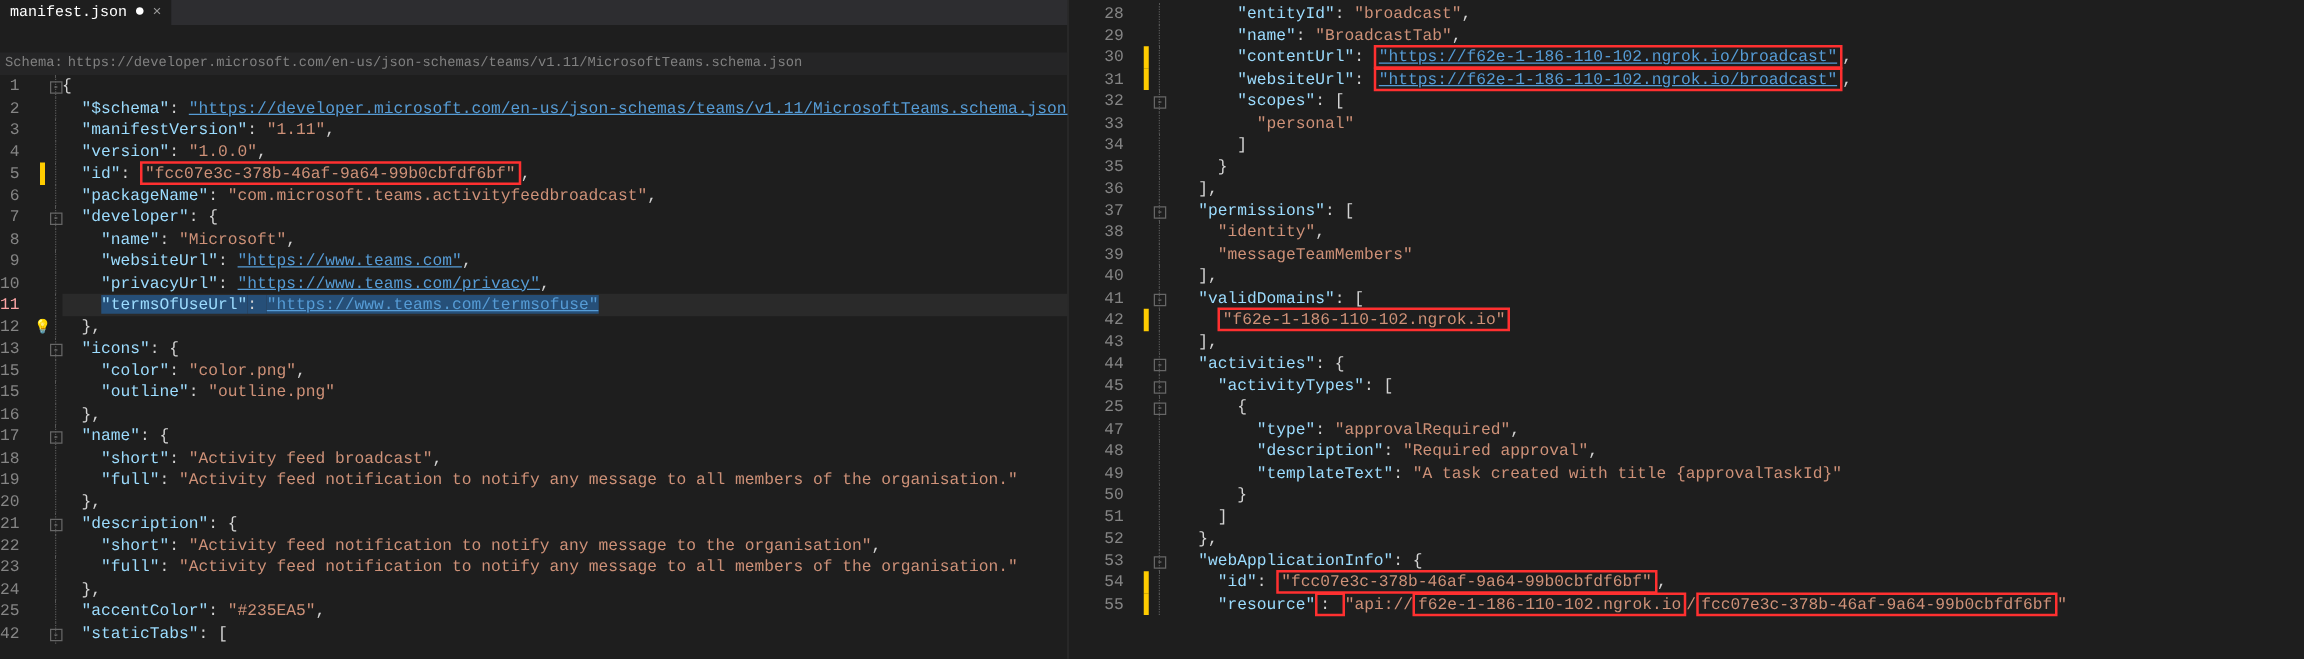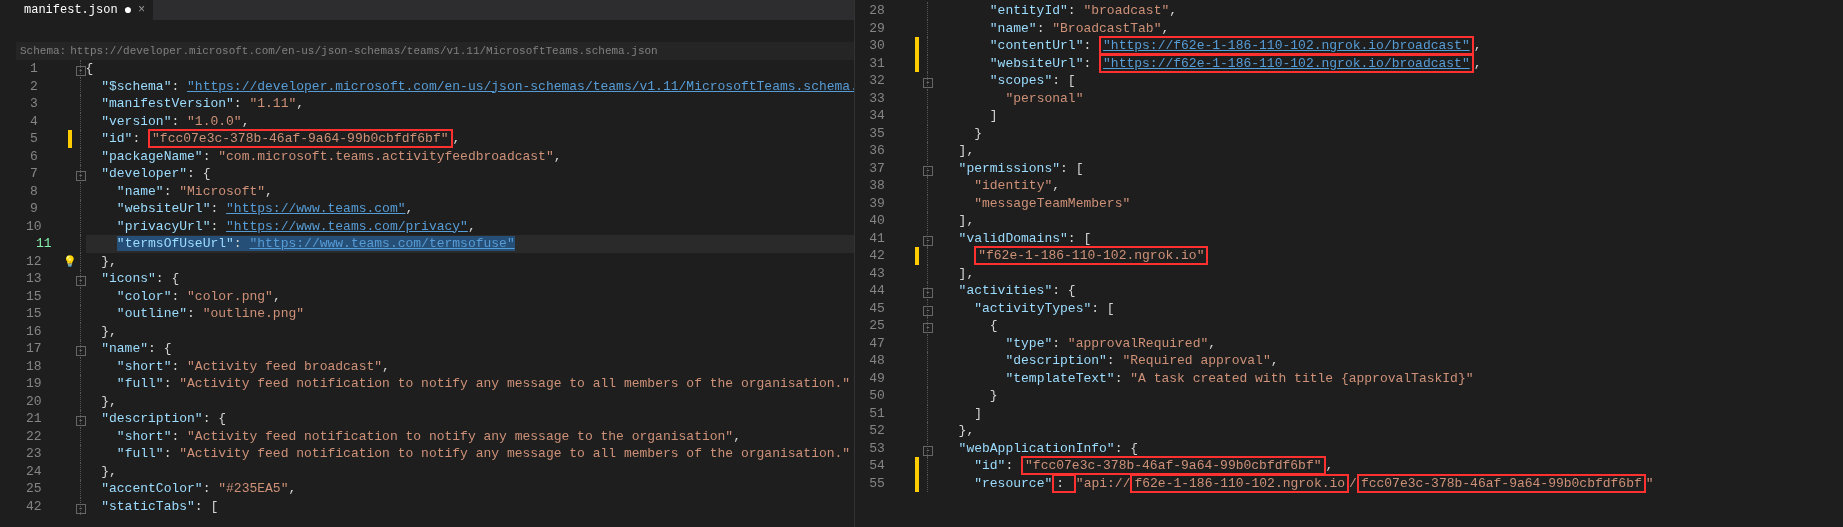--- a/index.html
+++ b/index.html
@@ -12,21 +12,21 @@
     width: 1843px;
     height: 527px;
     display: flex;
   }
   .pane {
     height: 527px;
     overflow: hidden;
     position: relative;
     background: #1e1e1e;
   }
-  .pane-left { width: 855px; border-right: 1px solid #333; padding-left: 16px; }
+  .pane-left { width: 855px; border-right: 1px solid #333; }
   .pane-right { flex: 1; }
   .tab-bar {
     height: 20px;
     background: #2d2d30;
     display: flex;
     align-items: center;
   }
   .tab {
     background: #1e1e1e;
     color: #fff;
@@ -50,27 +50,27 @@
     gap: 4px;
     margin-top: 22px;
   }
   .editor {
     display: flex;
     font-size: 13px;
     line-height: 17.5px;
   }
   .gutter {
     width: 50px;
-    text-align: center;
+    text-align: right;
     color: #858585;
     padding-right: 12px;
     user-select: none;
   }
   .gutter .ln { height: 17.5px; }
-  .gutter .ln.active { color: #86efac; margin-left: 20px; }
+  .gutter .ln.active { color: #fca5a5; }
   .fold-col {
     width: 20px;
     color: #666;
     user-select: none;
   }
   .fold-col .fc { height: 17.5px; font-size: 11px; text-align: left; position: relative; }
   .fold-col .box { display:inline-block; width:10px; height:10px; border:1px solid #666; line-height:8px; text-align:center; font-size:9px; color:#888; position:relative; top:2px; }
   .fold-col .vline::before { content:''; position:absolute; left:4px; top:0; bottom:0; border-left:1px dotted #555; }
   .code {
     flex: 1;

